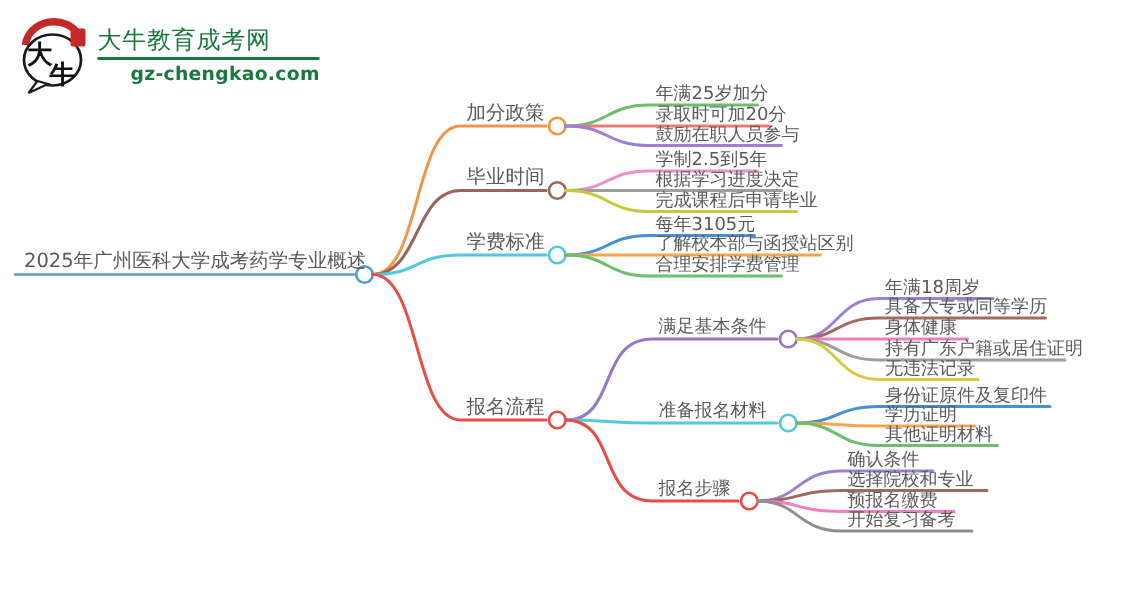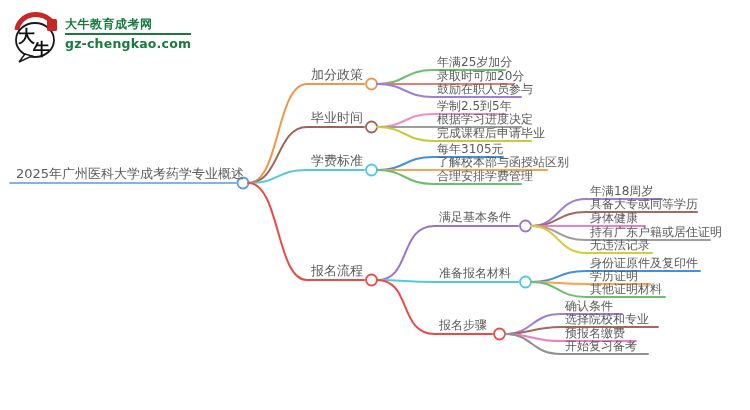--- a/index.html
+++ b/index.html
@@ -4,23 +4,23 @@
 <style>
   html,body { margin:0; padding:0; background:#ffffff; }
   .stage {
     position:relative; width:750px; height:410px; background:#ffffff;
     font-family:"DejaVu Sans", sans-serif; overflow:hidden;
   }
   
   .logo { position:absolute; top:11px; left:12px; display:flex; align-items:flex-start; gap:5px; }
   .logo-bubble { width:48px; height:52px; }
   .logo-text { padding-top:6px; }
-  .logo-title { color:#1a7a3e; font-weight:bold; font-size:12px; letter-spacing:0.5px; line-height:1.2; }
+  .logo-title { color:#1a7a3e; font-weight:normal; font-size:16px; letter-spacing:0.5px; line-height:1.2; }
   .logo-divider { height:2px; background:#1a7a3e; margin:2px 0 1px 0; }
-  .logo-domain { color:#1a7a3e; font-weight:bold; font-size:12.5px; letter-spacing:0.2px; }
+  .logo-domain { color:#1a7a3e; font-weight:bold; font-size:12.5px; letter-spacing:0.2px;margin-left:22px; }
   
   .map { position:absolute; inset:0; }
   .map text { fill:#5a5a5a; }
   .lbl1 { font-size:13px; }
   .lbl2 { font-size:12px; }
   .conn { fill:none; stroke-width:2; stroke-linecap:round; }
   .conn-thin { fill:none; stroke-width:1.7; stroke-linecap:round; }
   .node-circle { fill:#ffffff; stroke-width:1.8; }
 </style>
 </head>

